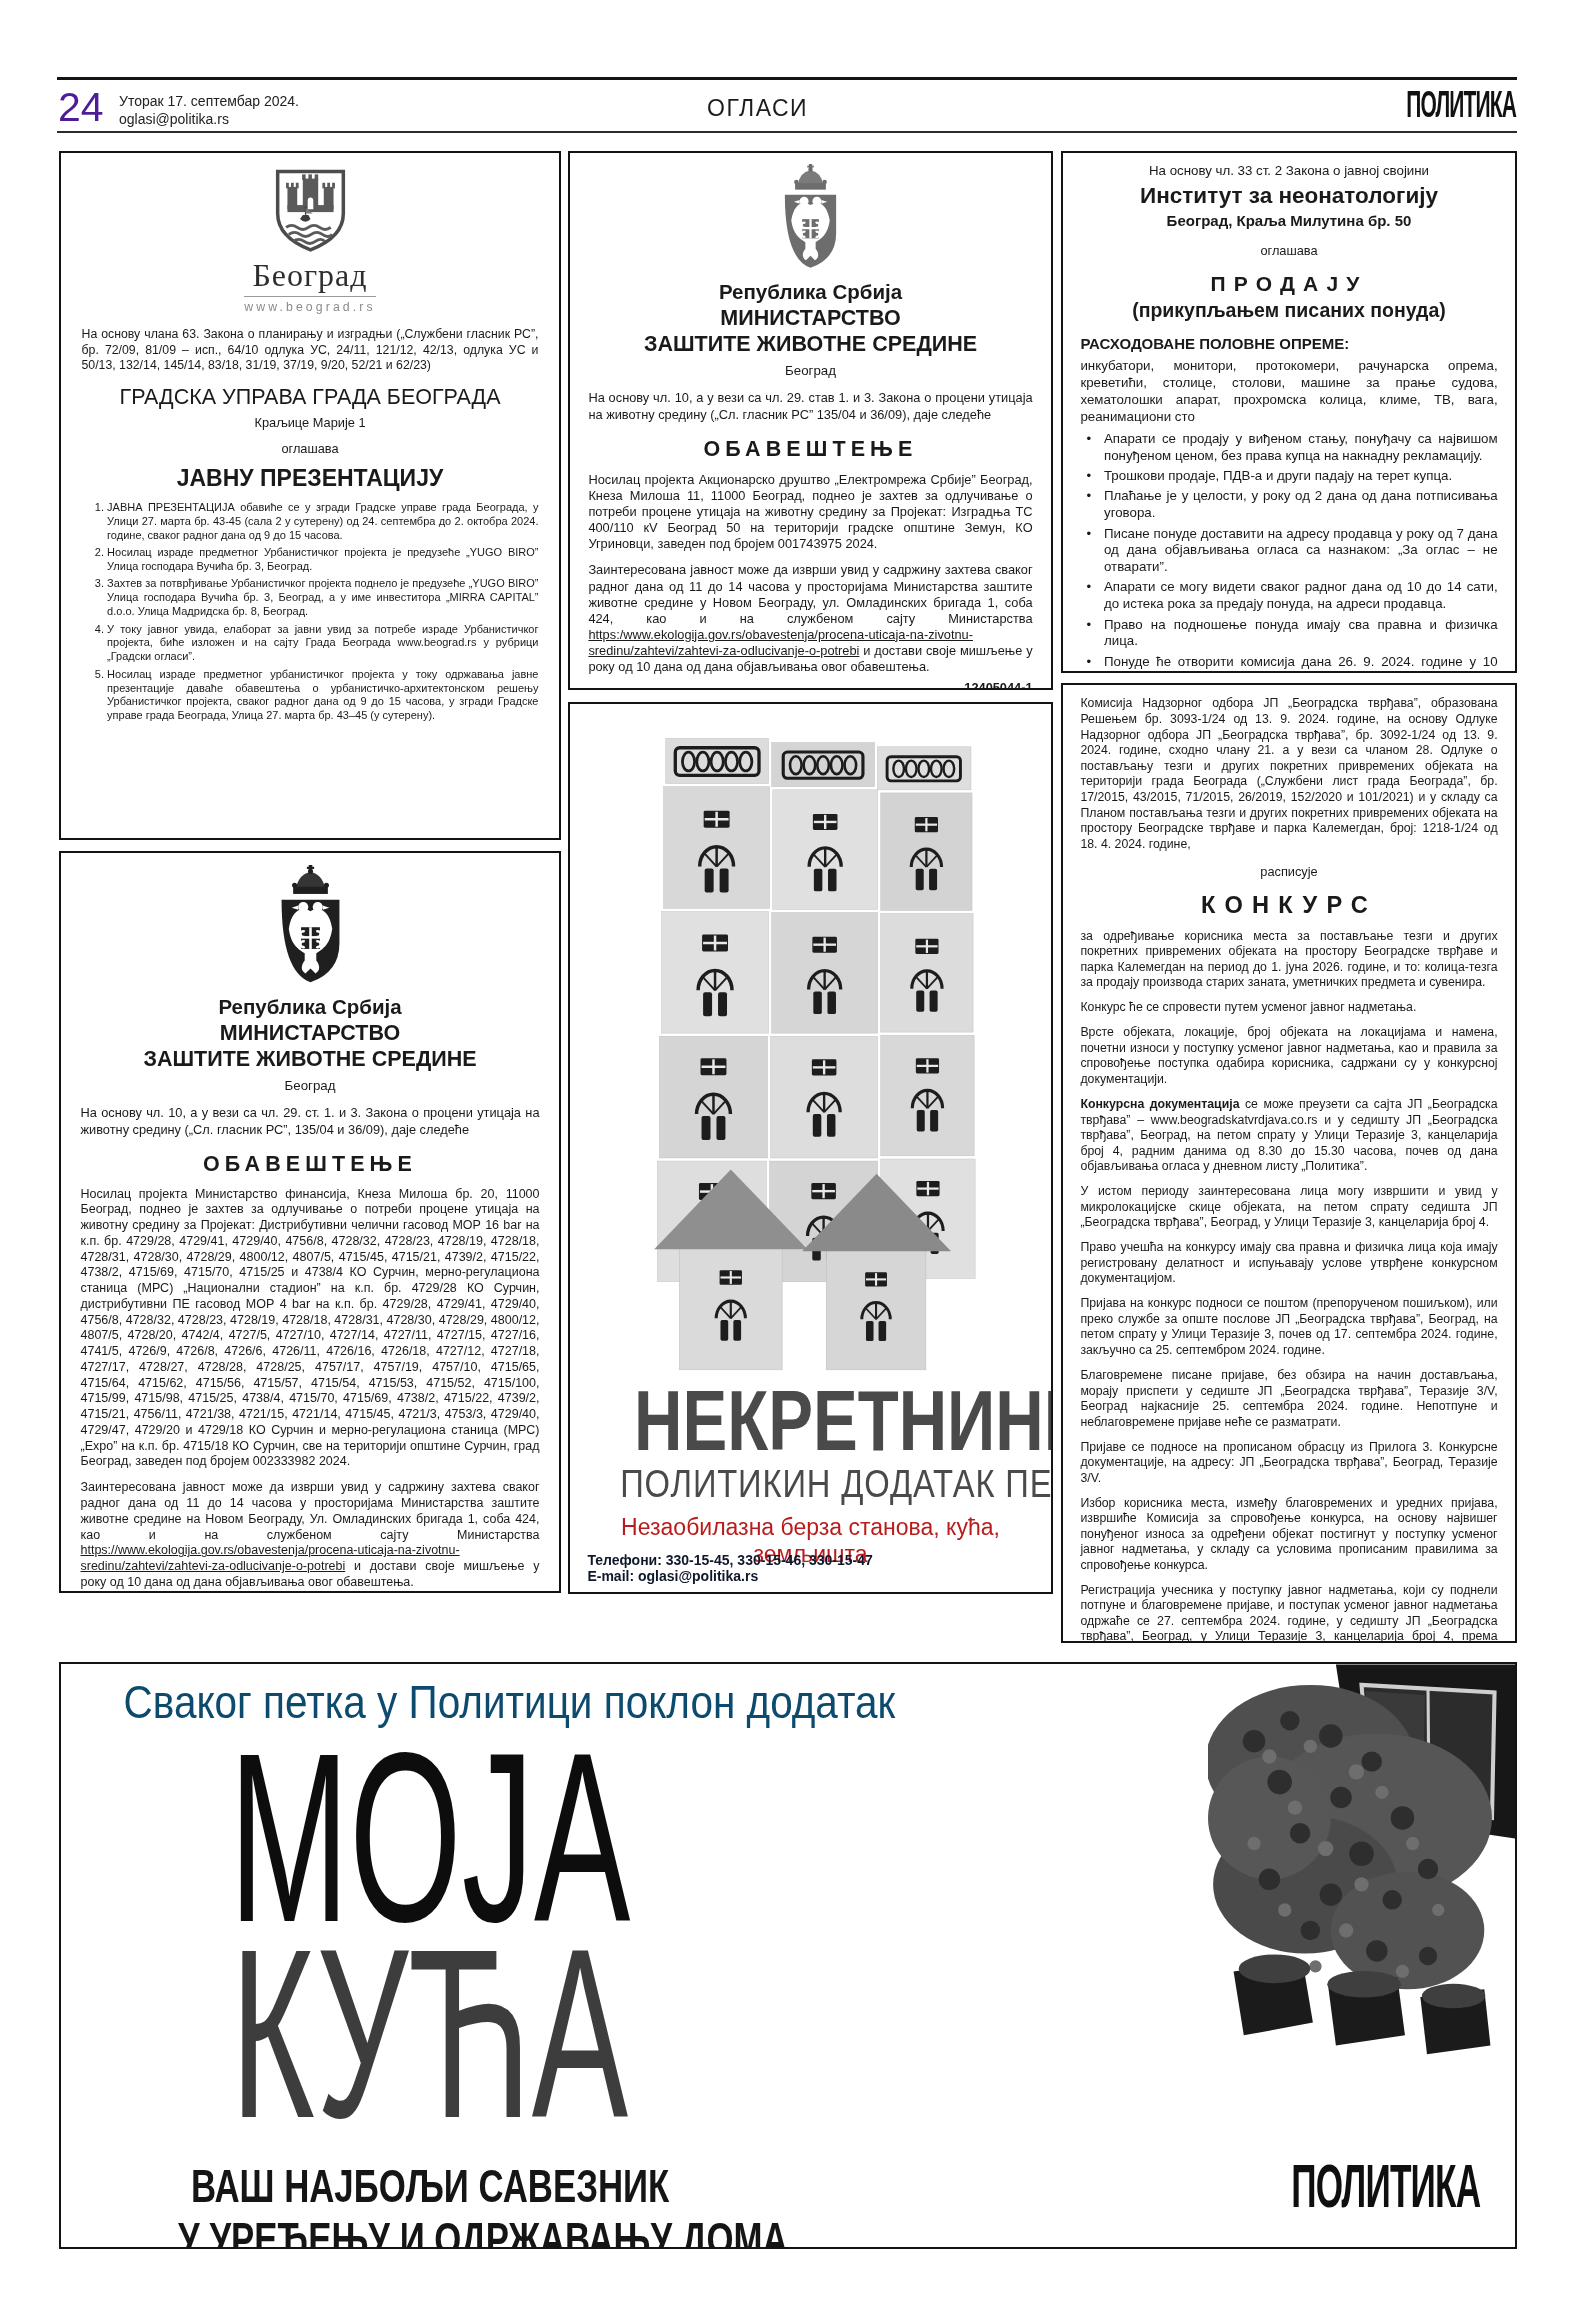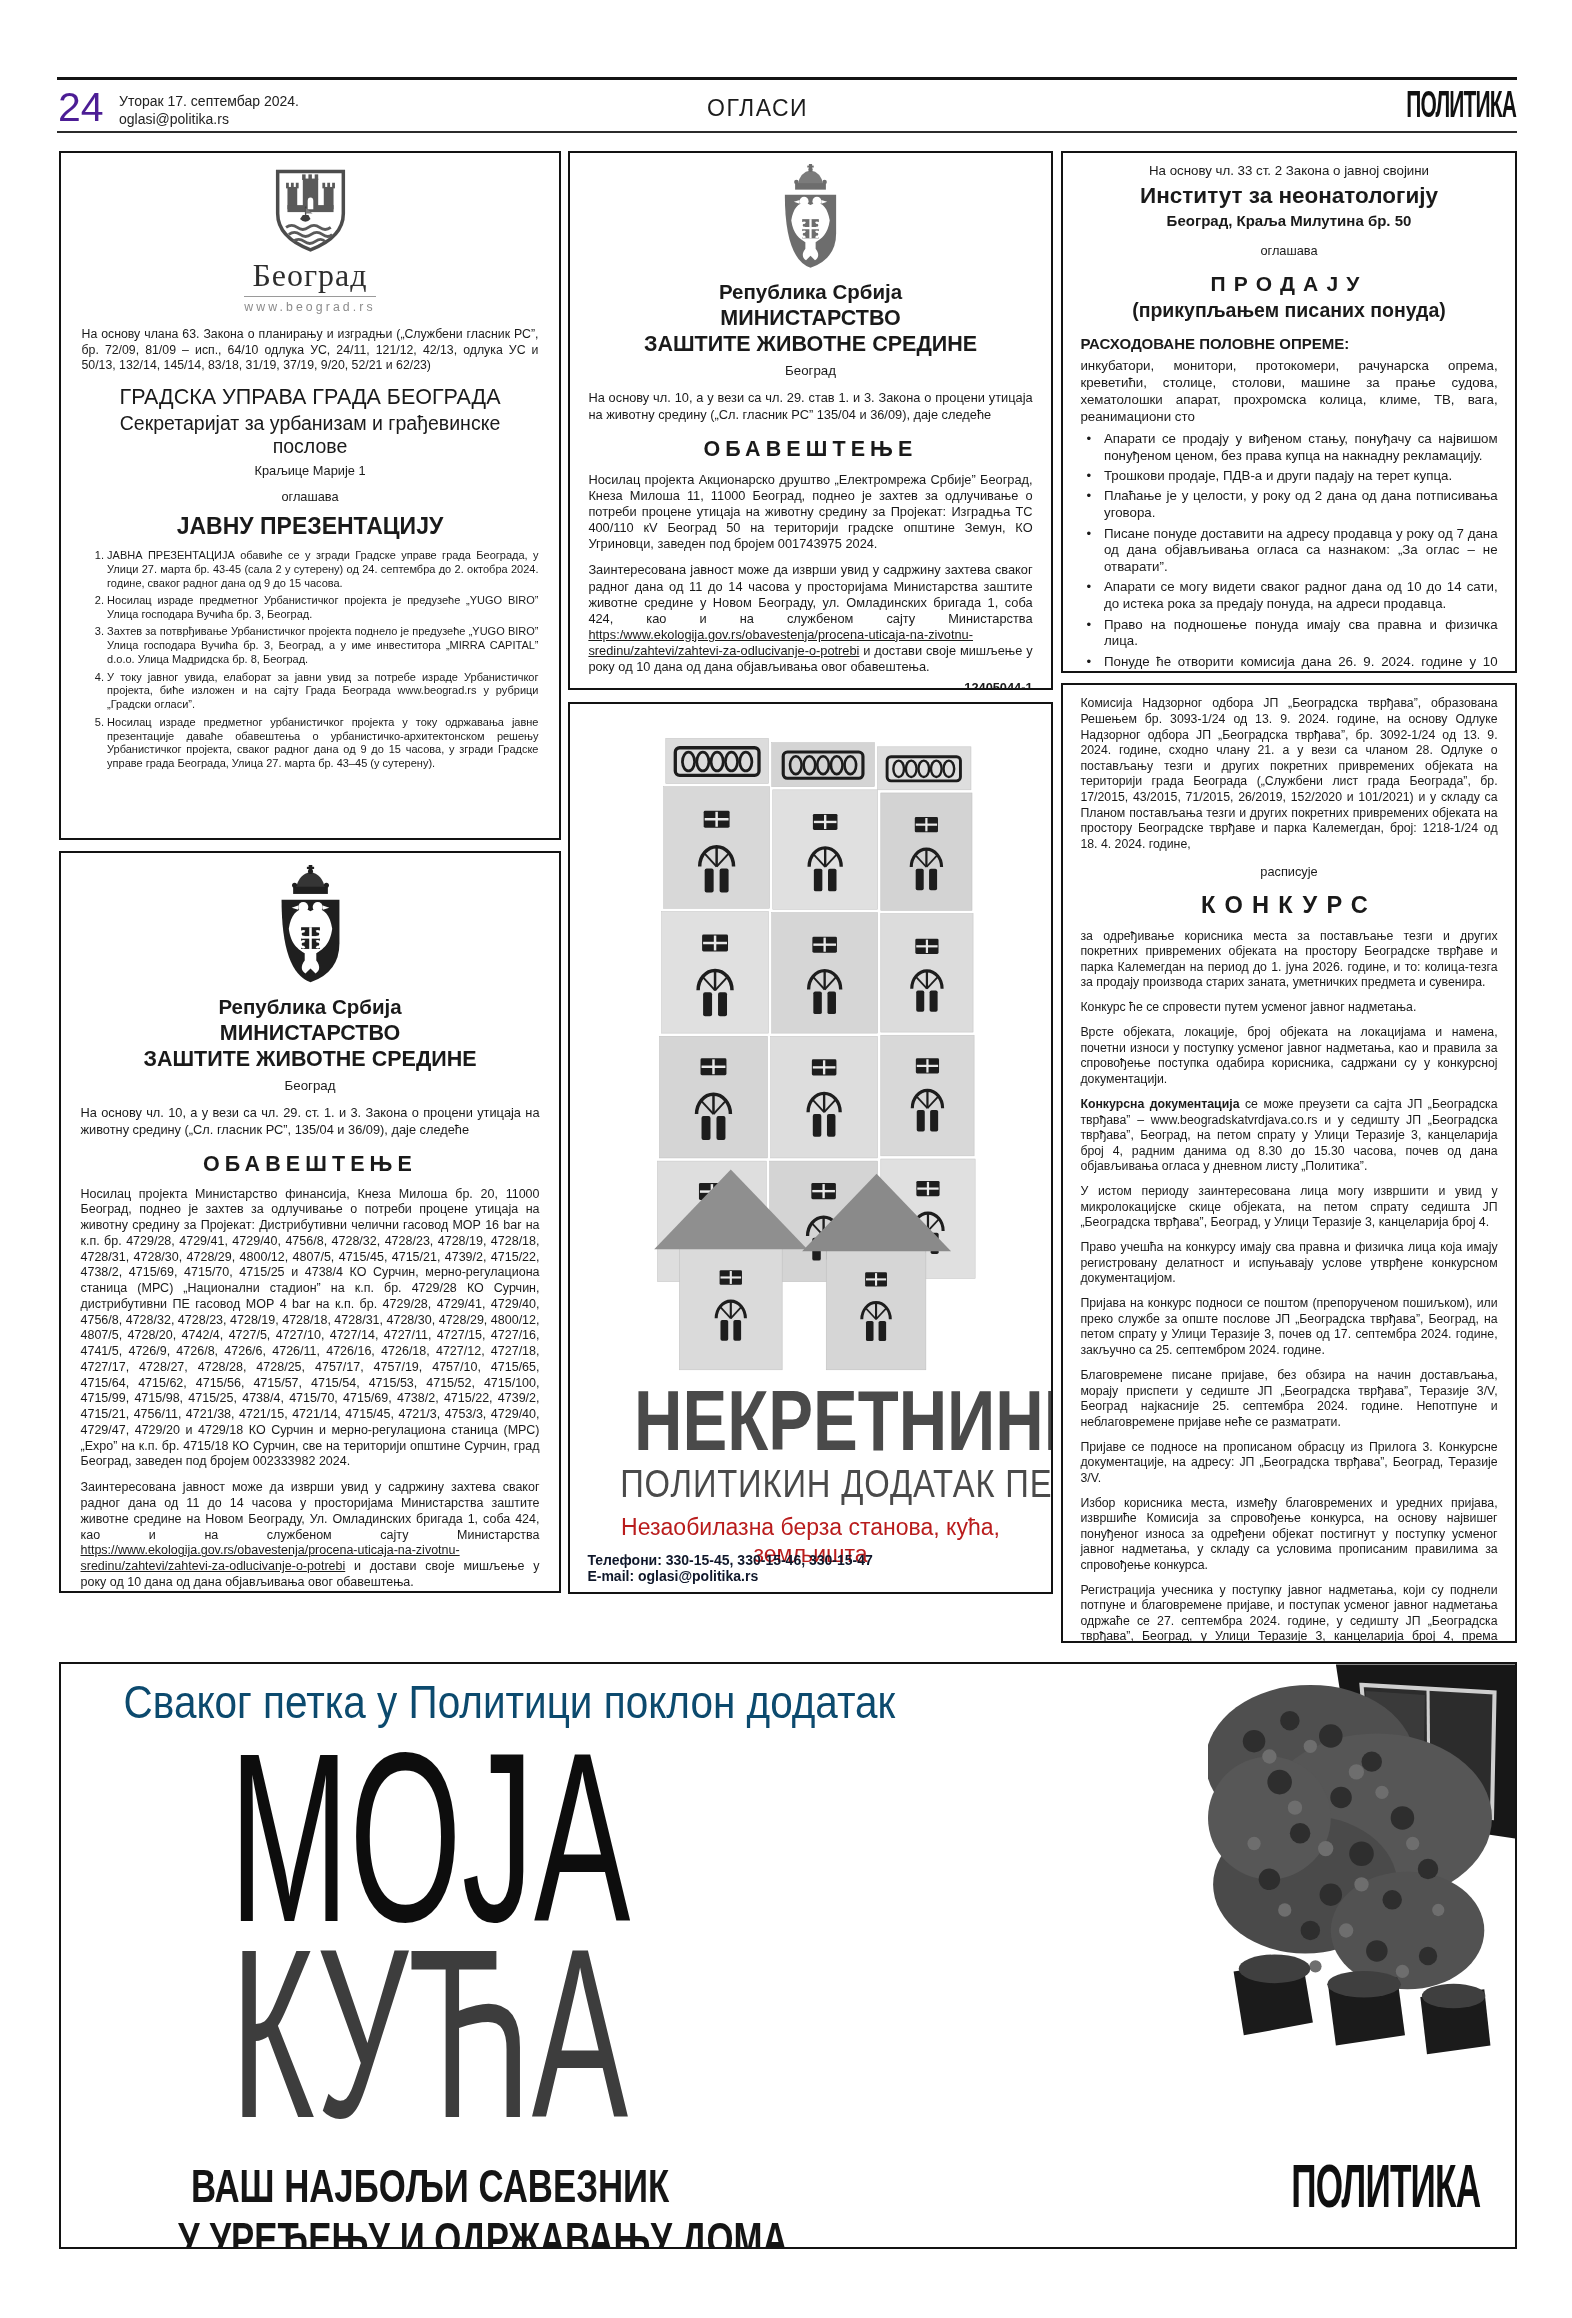--- a/index.html
+++ b/index.html
@@ -128,21 +128,20 @@
       <g fill="none" stroke="#5a5a5a" stroke-width="4">
         <path d="M20,88 Q28,82 36,88 T52,88 T68,88 T84,88"></path>
         <path d="M24,98 Q32,92 40,98 T56,98 T72,98 T86,98"></path>
         <path d="M30,108 Q38,102 46,108 T62,108 T76,108"></path>
       </g>
     </svg>
     <div class="bg-logo"><span>Београд</span></div>
     <div class="bg-site">www.beograd.rs</div>
     <div class="bg-intro just">На основу члана 63. Закона о планирању и изградњи („Службени гласник РС”, бр. 72/09, 81/09 – исп., 64/10 одлука УС, 24/11, 121/12, 42/13, одлука УС и 50/13, 132/14, 145/14, 83/18, 31/19, 37/19, 9/20, 52/21 и 62/23)</div>
     <div class="bg-title1">ГРАДСКА УПРАВА ГРАДА БЕОГРАДА</div>
-    <div class="bg-title2">Секретаријат за урбанизам и грађевинске послове</div>
     <div class="bg-addr">Краљице Марије 1</div>
     <div class="bg-ogl">оглашава</div>
     <div class="bg-head">ЈАВНУ ПРЕЗЕНТАЦИЈУ</div>
     <ol class="bg-list">
         <li>ЈАВНА ПРЕЗЕНТАЦИЈА обавиће се у згради Градске управе града Београда, у Улици 27. марта бр. 43-45 (сала 2 у сутерену) од 24. септембра до 2. октобра 2024. године, сваког радног дана од 9 до 15 часова.</li>
         <li>Носилац израде предметног Урбанистичког пројекта је предузеће „YUGO BIRO” Улица господара Вучића бр. 3, Београд.</li>
         <li>Захтев за потврђивање Урбанистичког пројекта поднело је предузеће „YUGO BIRO” Улица господара Вучића бр. 3, Београд, а у име инвеститора „MIRRA CAPITAL” d.o.o. Улица Мадридска бр. 8, Београд.</li>
         <li>У току јавног увида, елаборат за јавни увид за потребе израде Урбанистичког пројекта, биће изложен и на сајту Града Београда www.beograd.rs у рубрици „Градски огласи”.</li>
         <li>Носилац израде предметног урбанистичког пројекта у току одржавања јавне презентације даваће обавештења о урбанистичко-архитектонском решењу Урбанистичког пројекта, сваког радног дана од 9 до 15 часова, у згради Градске управе града Београда, Улица 27. марта бр. 43–45 (у сутерену).</li>
       </ol>

